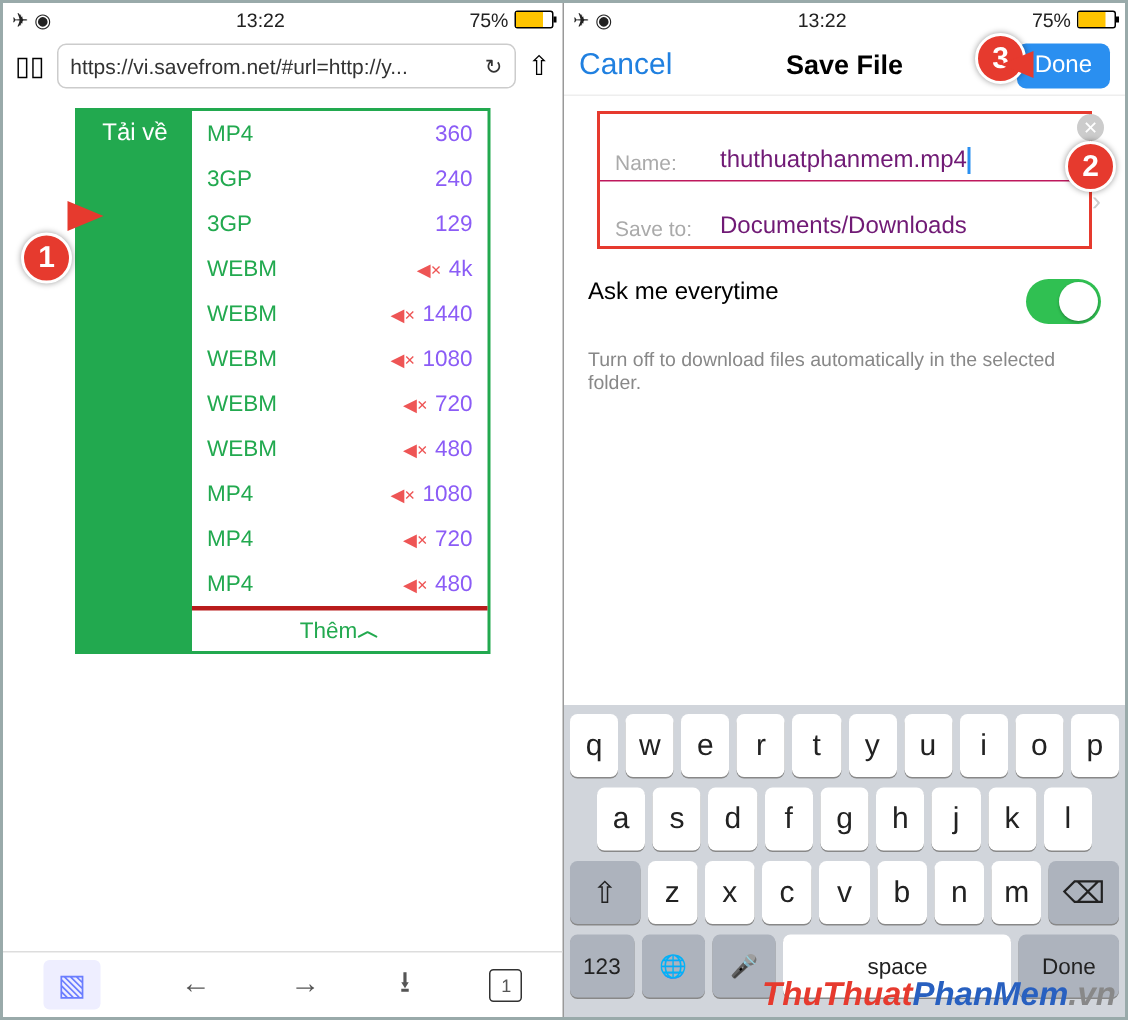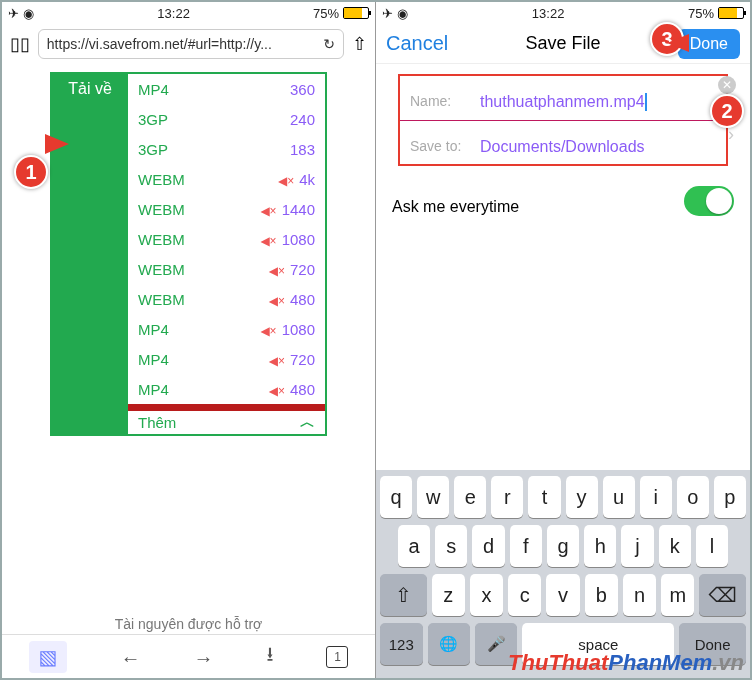--- a/index.html
+++ b/index.html
@@ -22,46 +22,46 @@
 .urlbox{flex:1;height:30px;border:1px solid #ccc;border-radius:6px;display:flex;align-items:center;padding:0 8px;font-size:14px;color:#333;justify-content:space-between}
 .share{font-size:18px}
 .ptitle{padding:8px 10px;font-size:15px;color:#222}
 .dlbox{margin:8px 48px 0 48px;border:2px solid #22a94f;display:flex;font-size:16px}
 .taive{background:#22a94f;color:#fff;width:76px;display:flex;align-items:flex-start;justify-content:center;padding-top:6px;font-weight:500}
 .optcol{flex:1}
 .row{display:flex;align-items:center;height:30px;padding:0 10px;color:#22a94f;font-size:15px;justify-content:space-between}
 .row .fmt{min-width:60px}
 .row .mut{color:#e55;font-size:12px;margin-right:5px}
 .row .q{color:#8b5cf6}
-.them{border-top:7px solid #b91c1c;justify-content:space-between}
+.them{border-top:3px solid #b91c1c;justify-content:center}
 .chev{color:#22a94f;font-weight:bold}
 .support{position:absolute;bottom:46px;left:0;right:0;text-align:center;font-size:14px;color:#777}
 .btoolbar{position:absolute;bottom:0;left:0;right:0;height:44px;display:flex;align-items:center;justify-content:space-around;border-top:1px solid #ddd;font-size:20px;color:#555}
 .folder{color:#6a7dff;background:#eef;padding:4px 10px;border-radius:4px}
 .tab{border:1.5px solid #333;width:22px;height:22px;border-radius:3px;display:flex;align-items:center;justify-content:center;font-size:12px}
 
 
 .call{position:absolute;width:34px;height:34px;border-radius:50%;background:#e63a2e;color:#fff;display:flex;align-items:center;justify-content:center;font-size:20px;font-weight:700;border:2px solid #fff;box-shadow:0 0 4px rgba(0,0,0,.4)}
 .arrow{position:absolute;width:0;height:0}
 .ar1{left:43px;top:132px;border-left:24px solid #e63a2e;border-top:10px solid transparent;border-bottom:10px solid transparent}
 
 
 .rhead{height:40px;display:flex;align-items:center;justify-content:space-between;padding:0 10px;border-bottom:1px solid #eee}
 .cancel{color:#2080e0;font-size:20px}
-.savefile{font-size:18px;font-weight:400}
+.savefile{font-size:18px;font-weight:700}
 .done{background:#2a8ff0;color:#fff;padding:6px 12px;border-radius:6px;font-size:16px}
 .fieldbox{border:2px solid #e63a2e;margin:10px 22px}
-.frow{display:flex;align-items:flex-start;height:44px;padding:17px 10px;font-size:16px}
+.frow{display:flex;align-items:flex-end;height:44px;padding:4px 10px;font-size:16px}
 .frow .lbl{color:#aaa;width:70px;font-size:14px}
-.frow .val{color:#8b5cf6}
+.frow .val{color:#701a75}
 .frow .cur{border-right:2px solid #2a8ff0;padding-right:0}
 .frow + .frow{border-top:1px solid #be185d}
 .clear{position:absolute;right:14px;top:74px;width:18px;height:18px;border-radius:50%;background:#ccc;color:#fff;display:flex;align-items:center;justify-content:center;font-size:12px}
 .chevr{position:absolute;right:16px;top:122px;color:#ccc;font-size:18px}
-.ask{display:flex;align-items:flex-end;justify-content:space-between;padding:10px 16px;font-size:16px;margin-top:8px}
+.ask{display:flex;align-items:flex-start;justify-content:space-between;padding:10px 16px;font-size:16px;margin-top:8px}
 .tog{width:50px;height:30px;background:#30c052;border-radius:15px;position:relative}
 .tog i{position:absolute;right:2px;top:2px;width:26px;height:26px;background:#fff;border-radius:50%;box-shadow:0 1px 2px rgba(0,0,0,.3)}
 .hint{padding:6px 16px;font-size:13px;color:#888}
 
 
 .kb{position:absolute;bottom:0;left:0;right:0;background:#d1d5db;padding:6px 4px}
 .krow{display:flex;justify-content:center;gap:5px;margin-bottom:7px}
 .key{background:#fff;border-radius:5px;height:42px;min-width:30px;flex:1;display:flex;align-items:center;justify-content:center;font-size:20px;box-shadow:0 1px 0 #888;color:#222}
 .krow.mid{padding:0 18px}
 .key.sp{background:#adb3bd;flex:1.4}
@@ -109,21 +109,21 @@
         <div class="row">
           <span class="fmt">MP4</span>
           <span><span class="mut"></span><span class="q">360</span></span>
         </div>
         <div class="row">
           <span class="fmt">3GP</span>
           <span><span class="mut"></span><span class="q">240</span></span>
         </div>
         <div class="row">
           <span class="fmt">3GP</span>
-          <span><span class="mut"></span><span class="q">183</span></span>
+          <span><span class="mut"></span><span class="q">129</span></span>
         </div>
         <div class="row">
           <span class="fmt">WEBM</span>
           <span><span class="mut">◀×</span><span class="q">4k</span></span>
         </div>
         <div class="row">
           <span class="fmt">WEBM</span>
           <span><span class="mut">◀×</span><span class="q">1440</span></span>
         </div>
         <div class="row">
@@ -150,21 +150,20 @@
           <span class="fmt">MP4</span>
           <span><span class="mut">◀×</span><span class="q">480</span></span>
         </div>
         <div class="row them">
           <span>Thêm</span>
           <span class="chev">︿</span>
         </div>
       </div>
   </div>
 
-  <div class="support">Tài nguyên được hỗ trợ</div>
 
   <div class="btoolbar">
     <span class="folder">▧</span>
     <span>←</span>
     <span>→</span>
     <span>⭳</span>
     <span class="tab">
         <span>1</span>
       </span>
   </div>
@@ -206,20 +205,21 @@
   </div>
   <span class="clear">✕</span>
   <span class="chevr">›</span>
 
   <div class="ask">
     <span>Ask me everytime</span>
     <span class="tog">
         <i></i>
       </span>
   </div>
+  <div class="hint">Turn off to download files automatically in the selected folder.</div>
 
   <div class="call" style="right:6px;top:92px">2</div>
   <div class="call" style="right:66px;top:20px">3</div>
   <div class="arrow ar3"></div>
 
   <div class="kb">
     <div class="krow" id="kr1">
         <div class="key">q</div>
         <div class="key">w</div>
         <div class="key">e</div>

